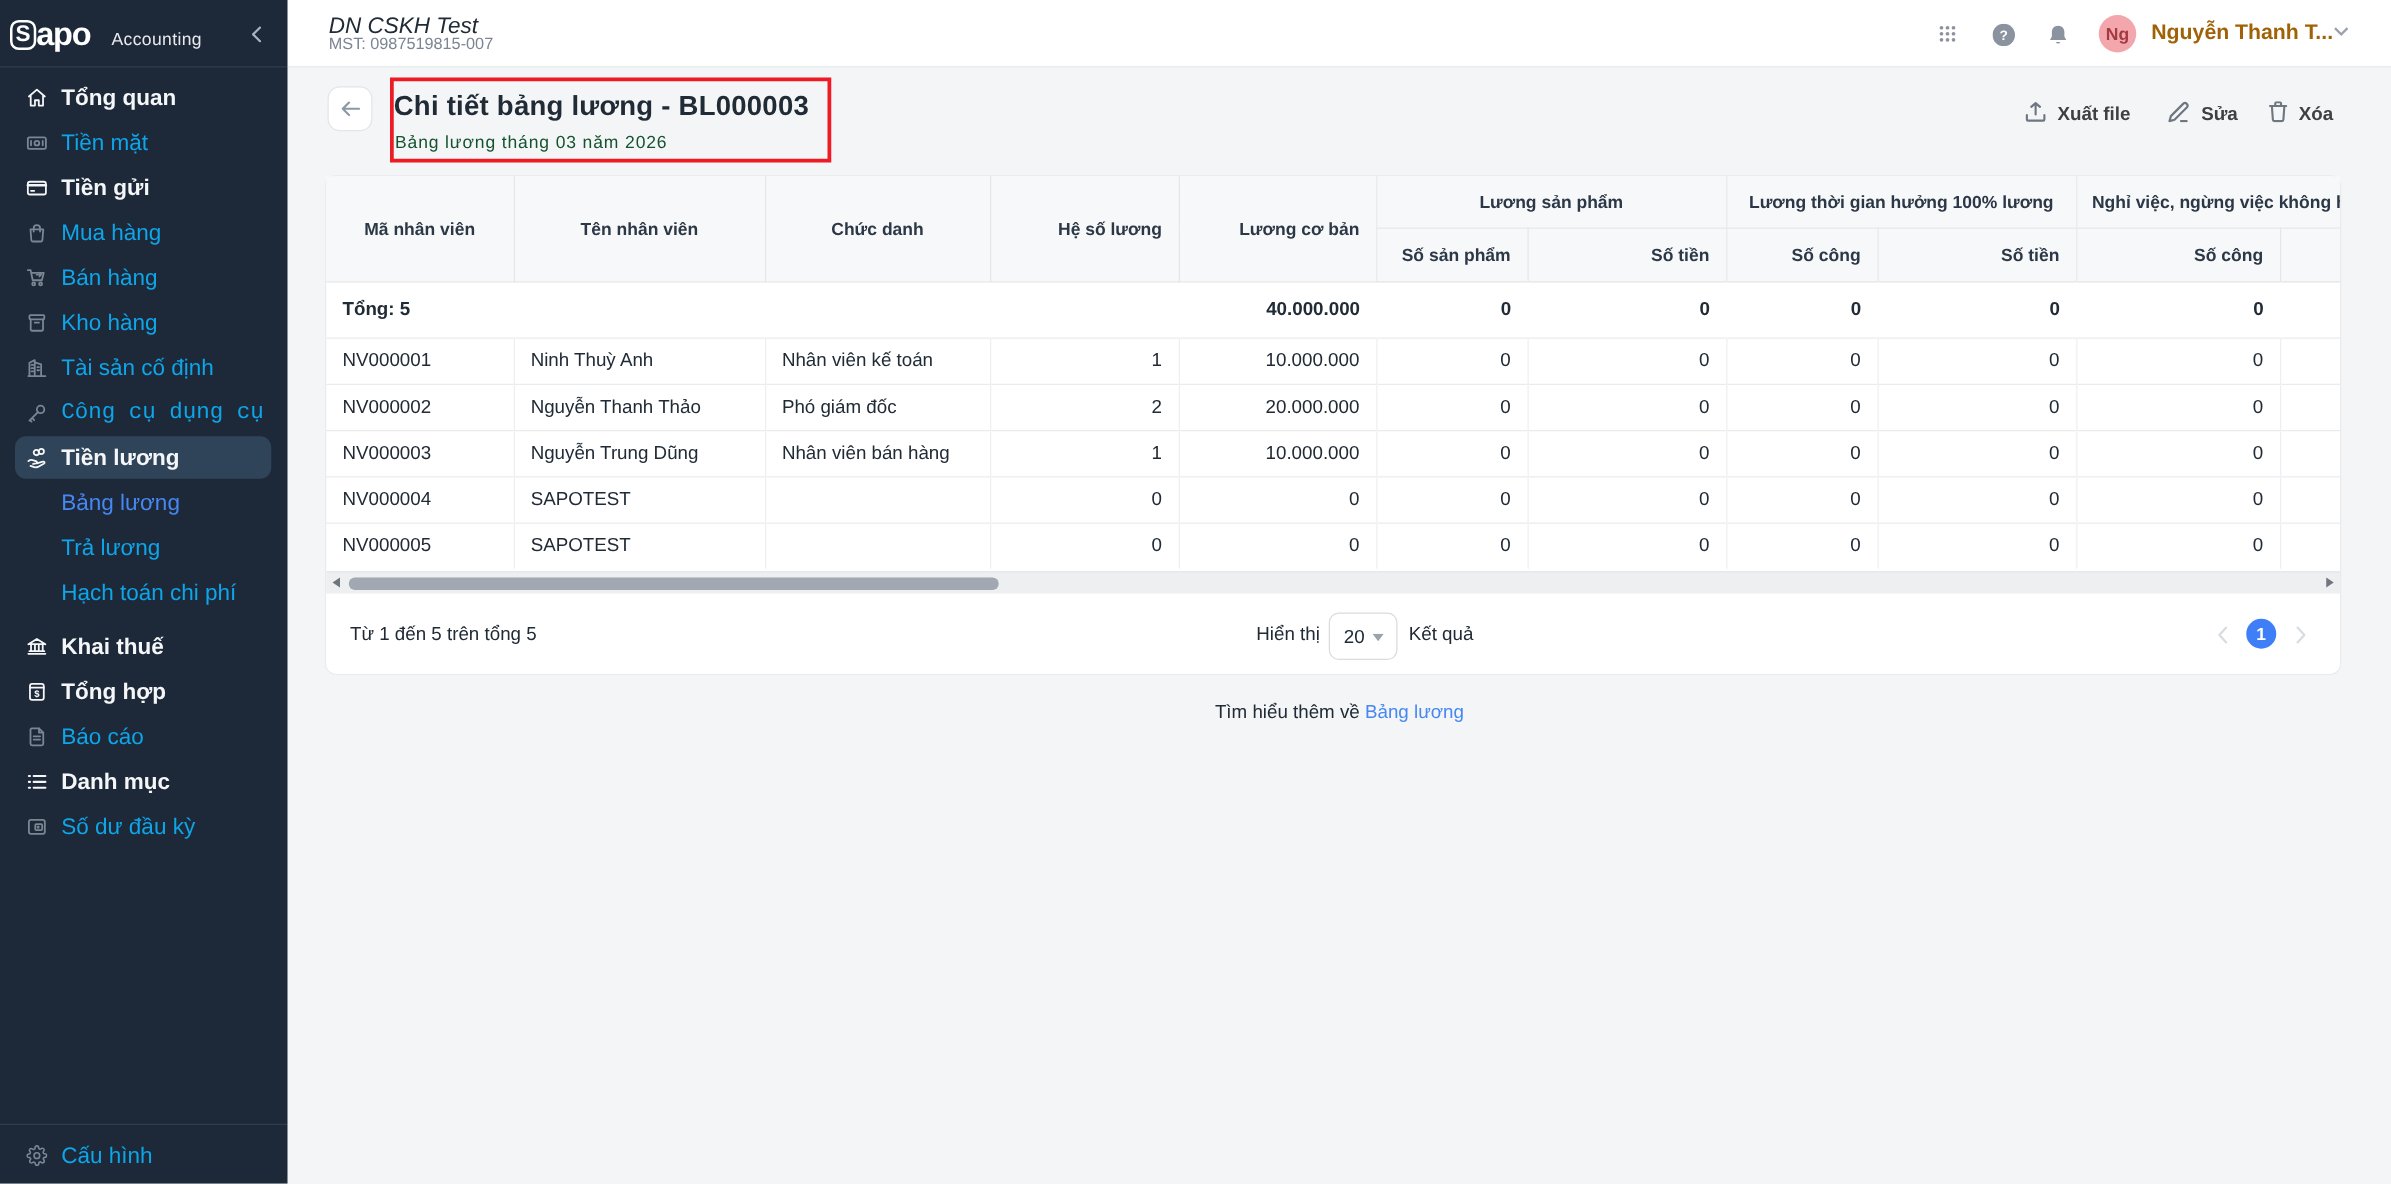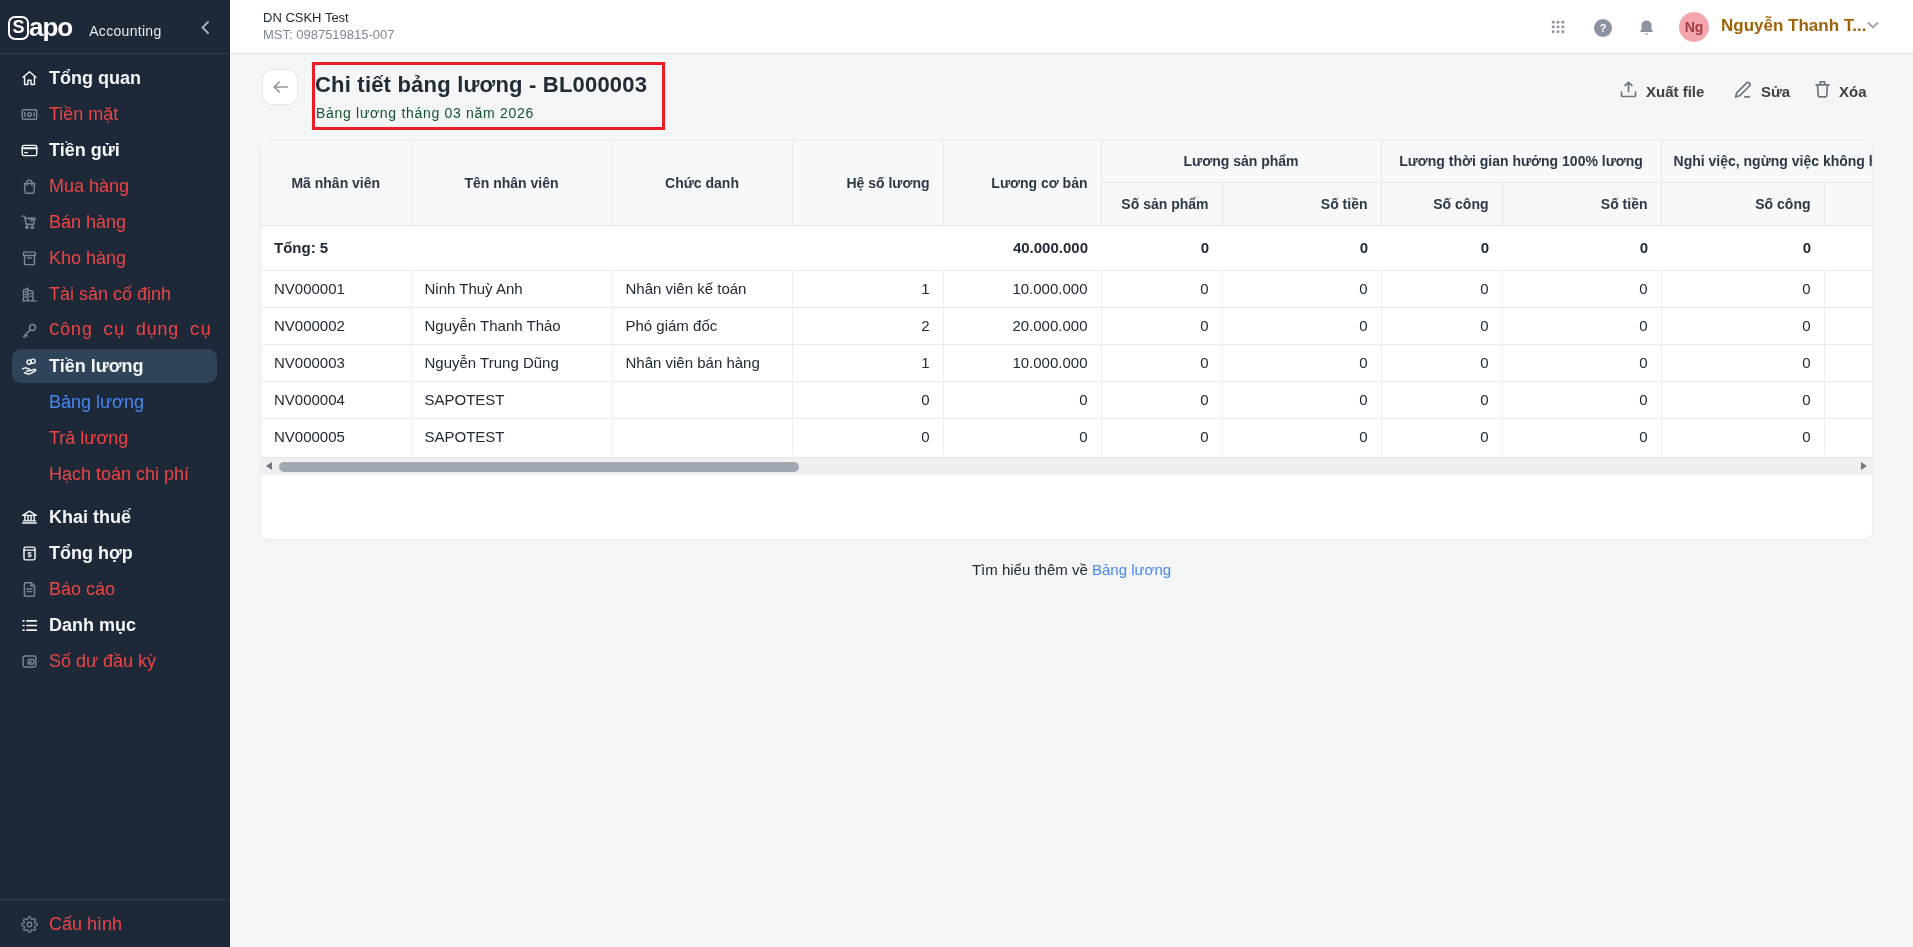--- a/index.html
+++ b/index.html
@@ -10,29 +10,29 @@
 #sb { position:absolute; left:0; top:0; width:230px; height:947px; background:#1d2939; z-index:5; }
 .sb-logo { position:absolute; left:0; top:0; width:230px; height:54px; border-bottom:1px solid rgba(255,255,255,0.09); }
 .logo-wrap { position:absolute; left:8px; top:15px; height:25px; display:flex; align-items:center; }
 .logo-s { width:21px; height:24px; border:2.5px solid #fff; border-radius:7px; color:#fff; font-weight:700; font-size:18px; display:flex; align-items:center; justify-content:center; }
 .logo-apo { color:#fff; font-weight:700; font-size:26px; letter-spacing:-1px; margin-left:0px; }
 .logo-acc { color:#e8eaee; font-weight:300; font-size:14px; letter-spacing:0.3px; margin-left:1px; margin-top:6px;padding-left:16px; }
 .nav-item { position:absolute; left:0; width:230px; height:36px; display:flex; align-items:center; }
 .nav-item svg { position:absolute; left:21px; width:17px; height:17px; }
 .nav-item span { position:absolute; left:49px; font-size:18px; }
 .n-w span { color:#f4f6f8; font-weight:600; }
-.n-g span { color:#ef4444; font-weight:400; }
+.n-g span { color:#0ea5e9; font-weight:400; }
 .n-b span { color:#4687f2; font-weight:500; }
 .n-act::before { content:""; position:absolute; left:12px; right:13px; top:1px; bottom:1px; background:#304459; border-radius:9px; }
 .nav-item * { z-index:1; }
 .sb-foot { position:absolute; left:0; bottom:0; width:230px; height:48px; border-top:1px solid rgba(255,255,255,0.09); }
 
 
 #top { position:absolute; left:230px; top:0; width:1683px; height:54px; background:#fff; border-bottom:1px solid #e4e6e9; }
-.co-name { position:absolute; left:33px; top:10px; font-size:13px; color:#212b36; font-weight:400; }
+.co-name { position:absolute; left:33px; top:10px; font-size:18px; color:#212b36; font-weight:400;font-style:italic; }
 .co-mst { position:absolute; left:33px; top:27px; font-size:13px; color:#7c8693; }
 .hicon { position:absolute; top:19px; }
 .avatar { position:absolute; left:1449px; top:12px; width:30px; height:30px; border-radius:50%; background:#f3a6ab; color:#a23b42; font-weight:700; font-size:14px; display:flex; align-items:center; justify-content:center; }
 .uname { position:absolute; left:1491px; top:16px; font-size:17px; font-weight:600; color:#a16207; }
 .uchev { position:absolute; left:1637px; top:21px; }
 
 
 .backbtn { position:absolute; left:262px; top:69px; width:36px; height:36px; background:#fff; border:1px solid #e2e5e9; border-radius:10px; display:flex; align-items:center; justify-content:center; }
 .redbox { position:absolute; left:312px; top:62px; width:353px; height:68px; border:3px solid #ed1b24; }
 .ptitle { position:absolute; left:315px; top:72px; font-size:22px; font-weight:700; color:#212b36; letter-spacing:0.2px; }
@@ -387,15 +387,33 @@
           <td class="hr">0</td>
           <td></td>
         </tr>
 </tbody>
 </table>
 <div class="hscroll">
   <div class="harrow" style="left:5px; border-top:4.5px solid transparent; border-bottom:4.5px solid transparent; border-right:6px solid #70767f;"></div>
   <div class="hthumb"></div>
   <div class="harrow" style="right:5px; border-top:4.5px solid transparent; border-bottom:4.5px solid transparent; border-left:6px solid #70767f;"></div>
 </div>
+<div class="pag">
+  <div class="pag-left">Từ 1 đến 5 trên tổng 5</div>
+  <div class="pag-show">Hiển thị</div>
+  <div class="pag-sel">
+        <span>20</span>
+    <svg style="position:absolute; right:10px; top:16px;" width="9" height="6" viewBox="0 0 9 6" fill="#9aa2ad">
+          <path d="M0 0h9L4.5 6z"></path>
+        </svg>
+  </div>
+  <div class="pag-res">Kết quả</div>
+  <div class="pg-prev"><svg width="8" height="14" viewBox="0 0 8 14" fill="none" stroke="#d8dce1" stroke-width="1.8" stroke-linecap="round" stroke-linejoin="round">
+          <path d="M7 1L1.5 7 7 13"></path>
+        </svg></div>
+  <div class="pg-one">1</div>
+  <div class="pg-next"><svg width="8" height="14" viewBox="0 0 8 14" fill="none" stroke="#d8dce1" stroke-width="1.8" stroke-linecap="round" stroke-linejoin="round">
+          <path d="M1 1l5.5 6L1 13"></path>
+        </svg></div>
+</div>
 </div>
 
 <div class="learn">Tìm hiểu thêm về <a>Bảng lương</a></div>
 
 </body></html>

